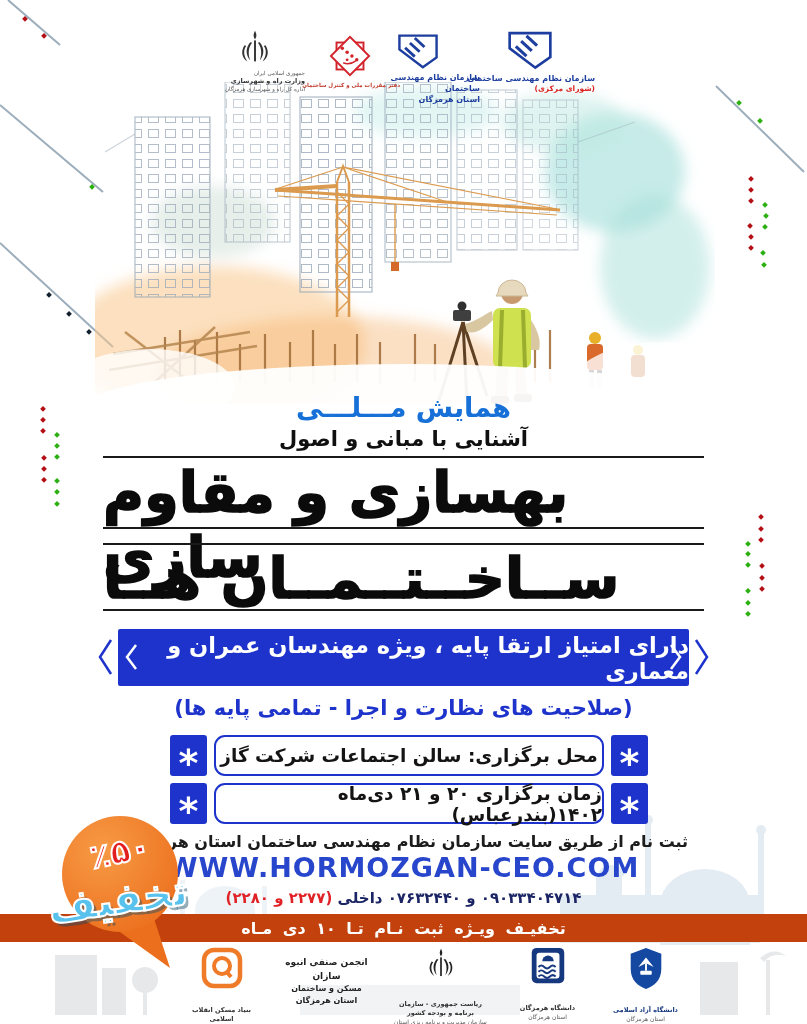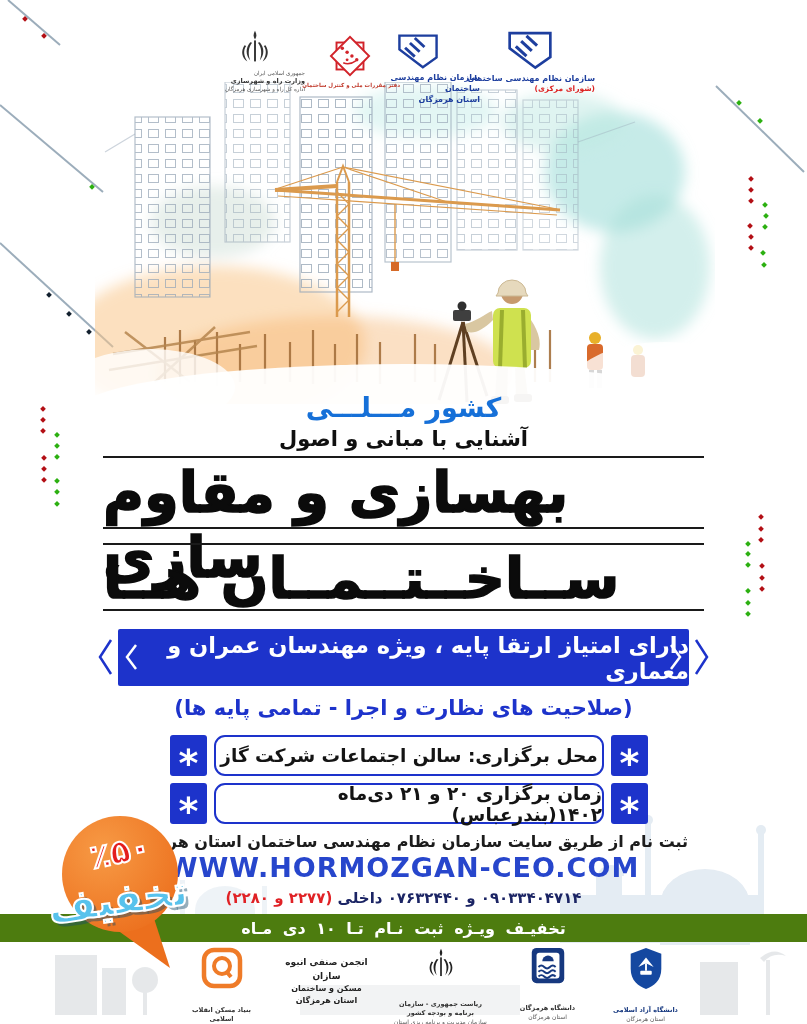--- a/index.html
+++ b/index.html
@@ -54,21 +54,21 @@
         align-items:center;justify-content:center;font-size:18.5px;font-weight:bold;color:#141414;}
 
   
   .reg-note{top:832px;font-size:16px;font-weight:bold;color:#1c1c1c;z-index:2;}
   .website{top:852px;font-size:27px;font-weight:bold;color:#2746cc;letter-spacing:1px;direction:ltr;z-index:2;}
   .phones{top:889px;font-size:15px;font-weight:bold;z-index:2;}
   .ph-main{color:#1b2464;}
   .ph-ext{color:#e02125;}
 
   
-  .redbar{position:absolute;left:0;right:0;top:914px;height:28px;background:#4d7c0f;z-index:1;
+  .redbar{position:absolute;left:0;right:0;top:914px;height:28px;background:#c2410c;z-index:1;
           display:flex;align-items:center;justify-content:center;}
   .redbar .txt{color:#fff;font-size:16px;font-weight:bold;letter-spacing:1px;word-spacing:5px;}
 
   
   .badge{position:absolute;left:48px;top:810px;width:162px;height:168px;z-index:3;}
   .badge .pct{position:absolute;left:20px;top:22px;width:104px;text-align:center;font-size:33px;font-weight:bold;
               color:#e31e1e;-webkit-text-stroke:2px #fff;transform:rotate(-12deg);direction:ltr;}
   .badge .lbl{position:absolute;left:-8px;top:66px;width:156px;text-align:center;font-size:41px;font-weight:bold;
               color:#58c2ec;-webkit-text-stroke:2px #fff;transform:rotate(-8deg);
               text-shadow:3px 4px 0 rgba(25,75,105,.45);}
@@ -362,21 +362,21 @@
       <path d="M403,211 a14,13 0 0 1 28,0 l2,3 h-32 z" fill="#e6d9bd" stroke="#cbb893" stroke-width="1"></path>
     </g>
 
     <g fill="#ffffff">
       <ellipse cx="310" cy="330" rx="330" ry="48" opacity="0.95"></ellipse>
       <ellipse cx="55" cy="305" rx="85" ry="38" opacity="0.8"></ellipse>
       <ellipse cx="570" cy="305" rx="95" ry="45" opacity="0.8"></ellipse>
     </g>
   </svg>
 
-  <div class="cx evt-type">کشور مـــلـــی</div>
+  <div class="cx evt-type">همایش مـــلـــی</div>
   <div class="cx evt-sub">آشنایی با مبانی و اصول</div>
 
   <div class="title-block">
     <div class="rule" style="top:0;"></div>
     <div class="big-title bt1">بهسازی و مقاوم سازی</div>
     <div class="rule" style="top:71px;"></div>
     <div class="rule" style="top:87px;"></div>
     <div class="big-title bt2">ســاخــتــمــان هــا</div>
     <div class="rule" style="top:153px;"></div>
   </div>

